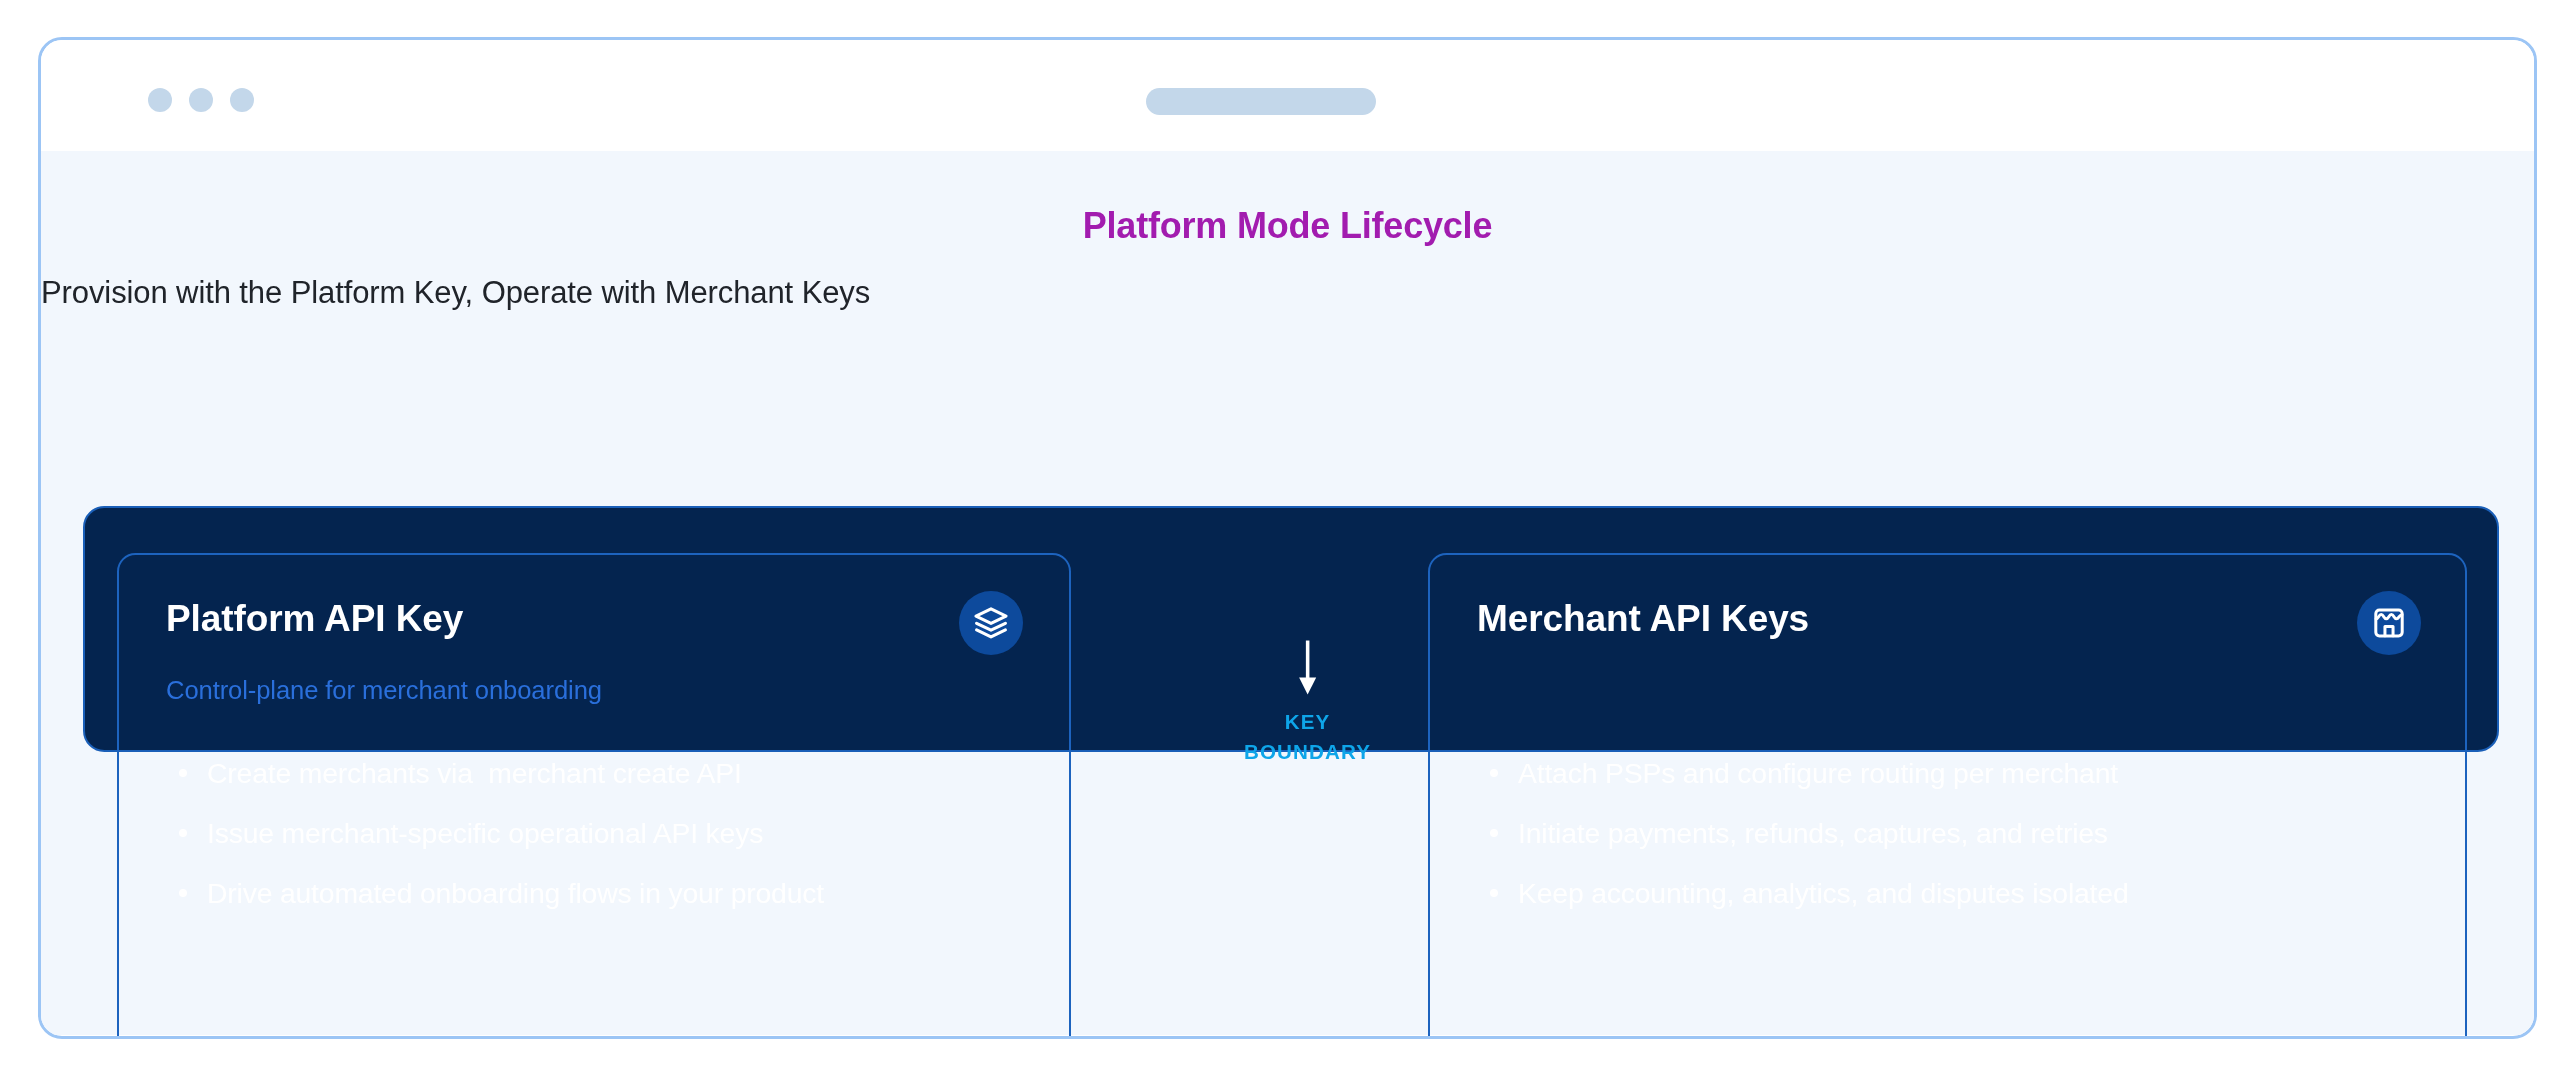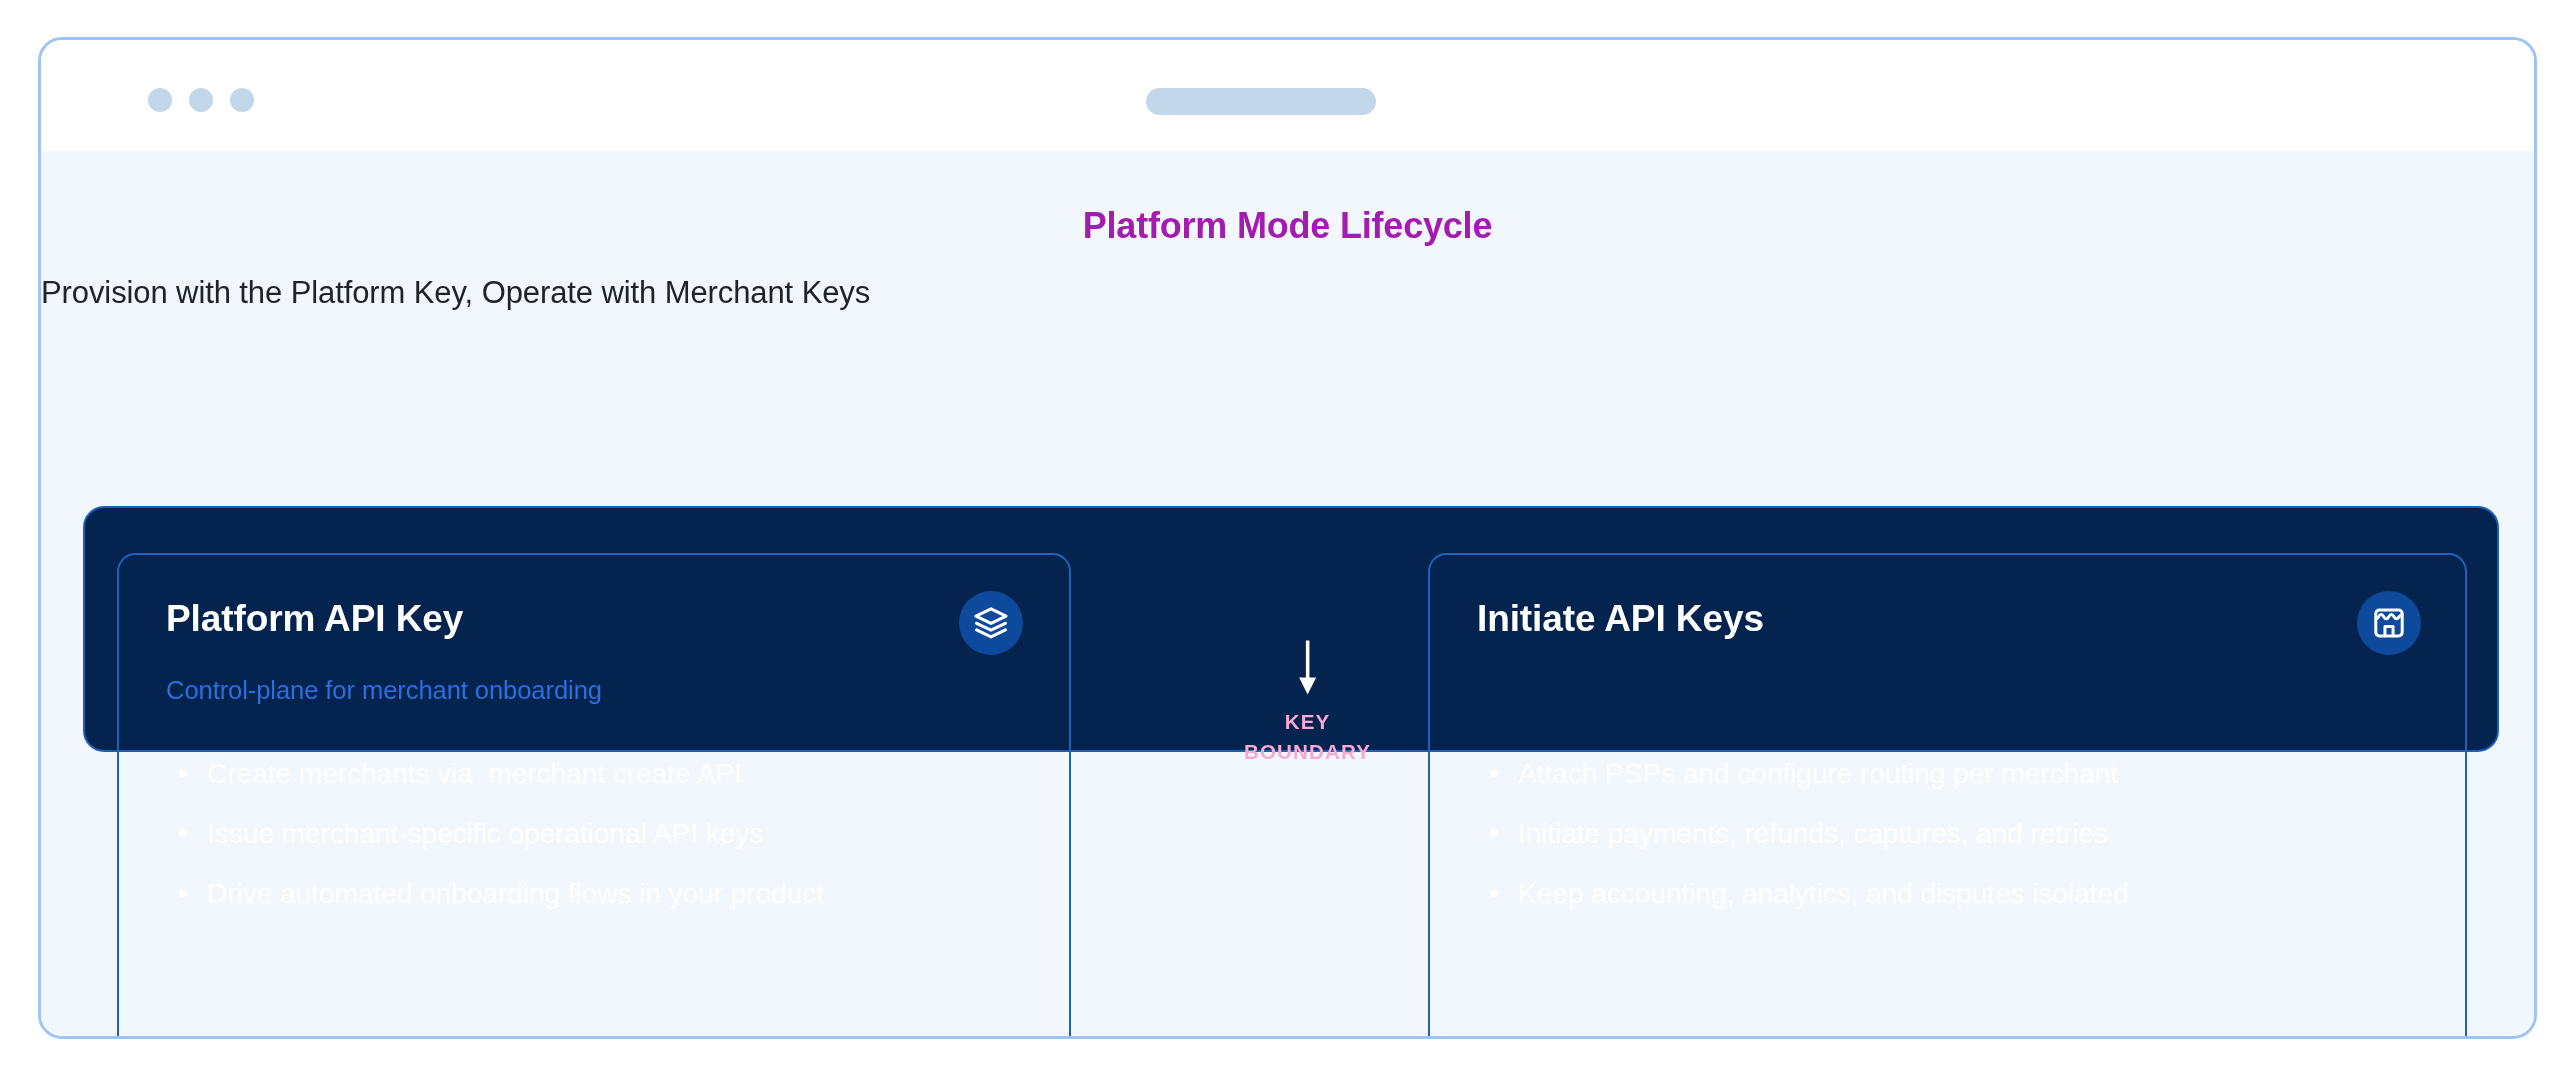--- a/index.html
+++ b/index.html
@@ -187,21 +187,21 @@
     left: 1137px;
     top: 131px;
     width: 171px;
     text-align: center;
   }
   #boundary-arrow { display: block; margin: 0 auto; }
   #boundary-label {
     margin-top: 11.4px;
     font-size: 20.6px;
     font-weight: 700;
-    color: #f9a8d4;
+    color: #0ea5e9;
     letter-spacing: 1.1px;
     line-height: 30px;
     white-space: pre-line;
   }
 </style>
 </head>
 <body>
 
 <div id="browser-window">
 
@@ -244,21 +244,21 @@
         <svg id="boundary-arrow" width="21.3" height="57" viewBox="0 0 30 80">
           <line x1="15" y1="2" x2="15" y2="58" stroke="#ffffff" stroke-width="5"></line>
           <polygon points="15,78 3,54 27,54" fill="#ffffff"></polygon>
         </svg>
         <div id="boundary-label">KEY
 BOUNDARY</div>
       </div>
 
       <div class="key-card" id="merchant-card">
         <div class="card-head">
-          <div class="card-title">Initiate API Keys</div>
+          <div class="card-title">Merchant API Keys</div>
           <div class="card-icon">
             <svg viewBox="0 0 24 24" fill="none" stroke="#ffffff" stroke-width="2" stroke-linecap="round" stroke-linejoin="round">
               <rect x="3.2" y="3.4" width="17.6" height="17.2" rx="2.4"></rect>
               <path d="M3.4 9.2 C5.1 9.2 5.1 6.4 6.8 6.4 C8.5 6.4 8.5 9.2 10.2 9.2 C11.9 9.2 11.9 6.4 13.6 6.4 C15.3 6.4 15.3 9.2 17 9.2 C18.7 9.2 18.7 6.4 20.6 6.6"></path>
               <path d="M9.3 20.5 v-6.1 h5.4 v6.1"></path>
             </svg>
           </div>
         </div>
         <ul class="bullet-list">
           <li>Attach PSPs and configure routing per merchant</li>

